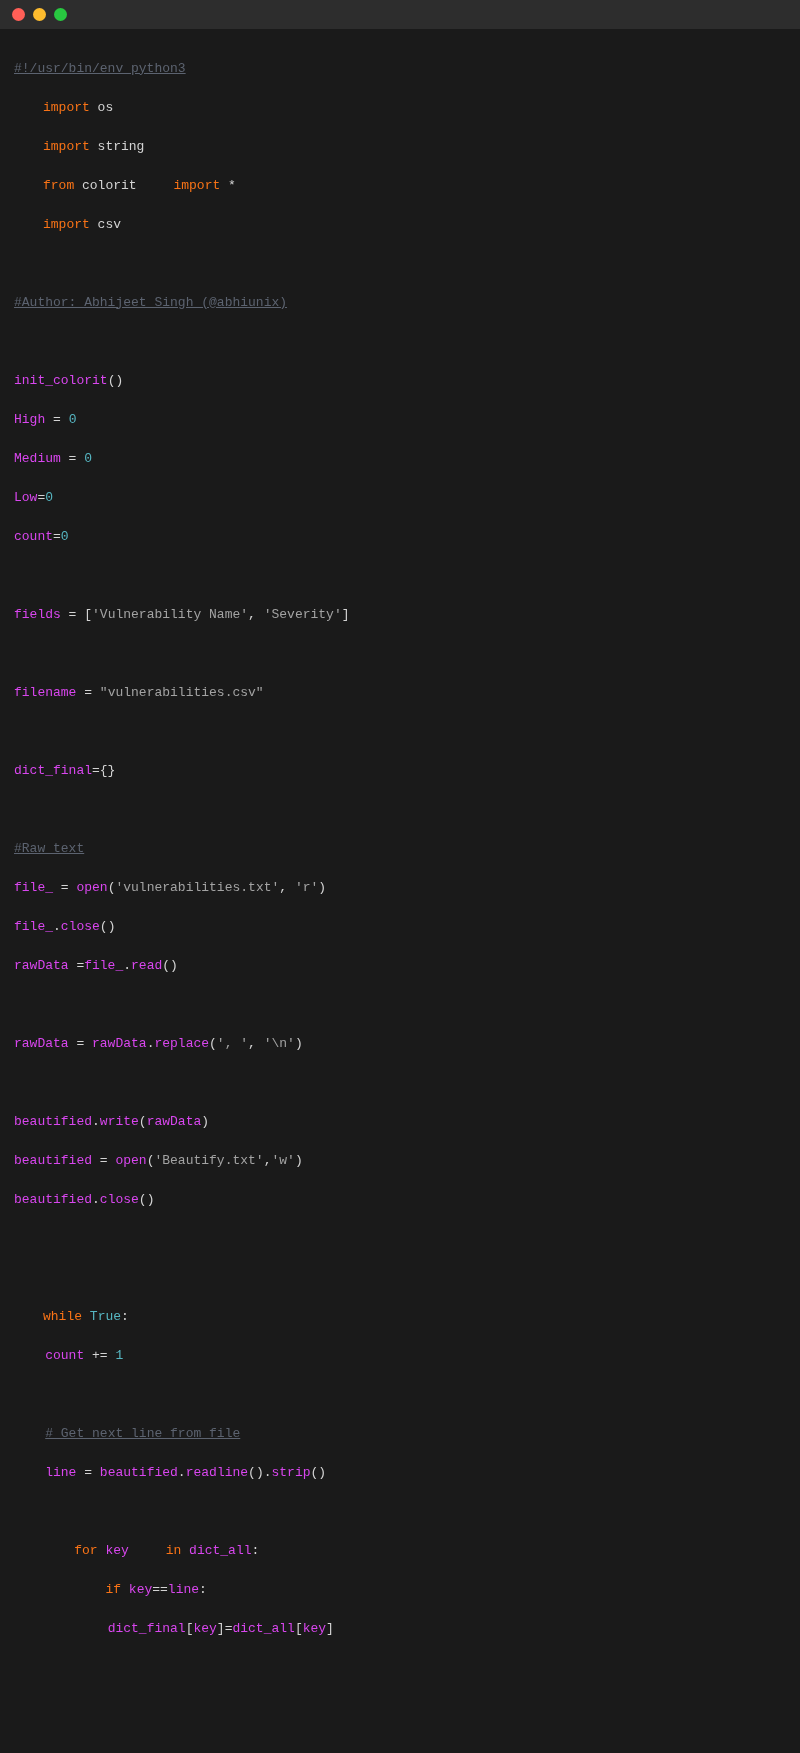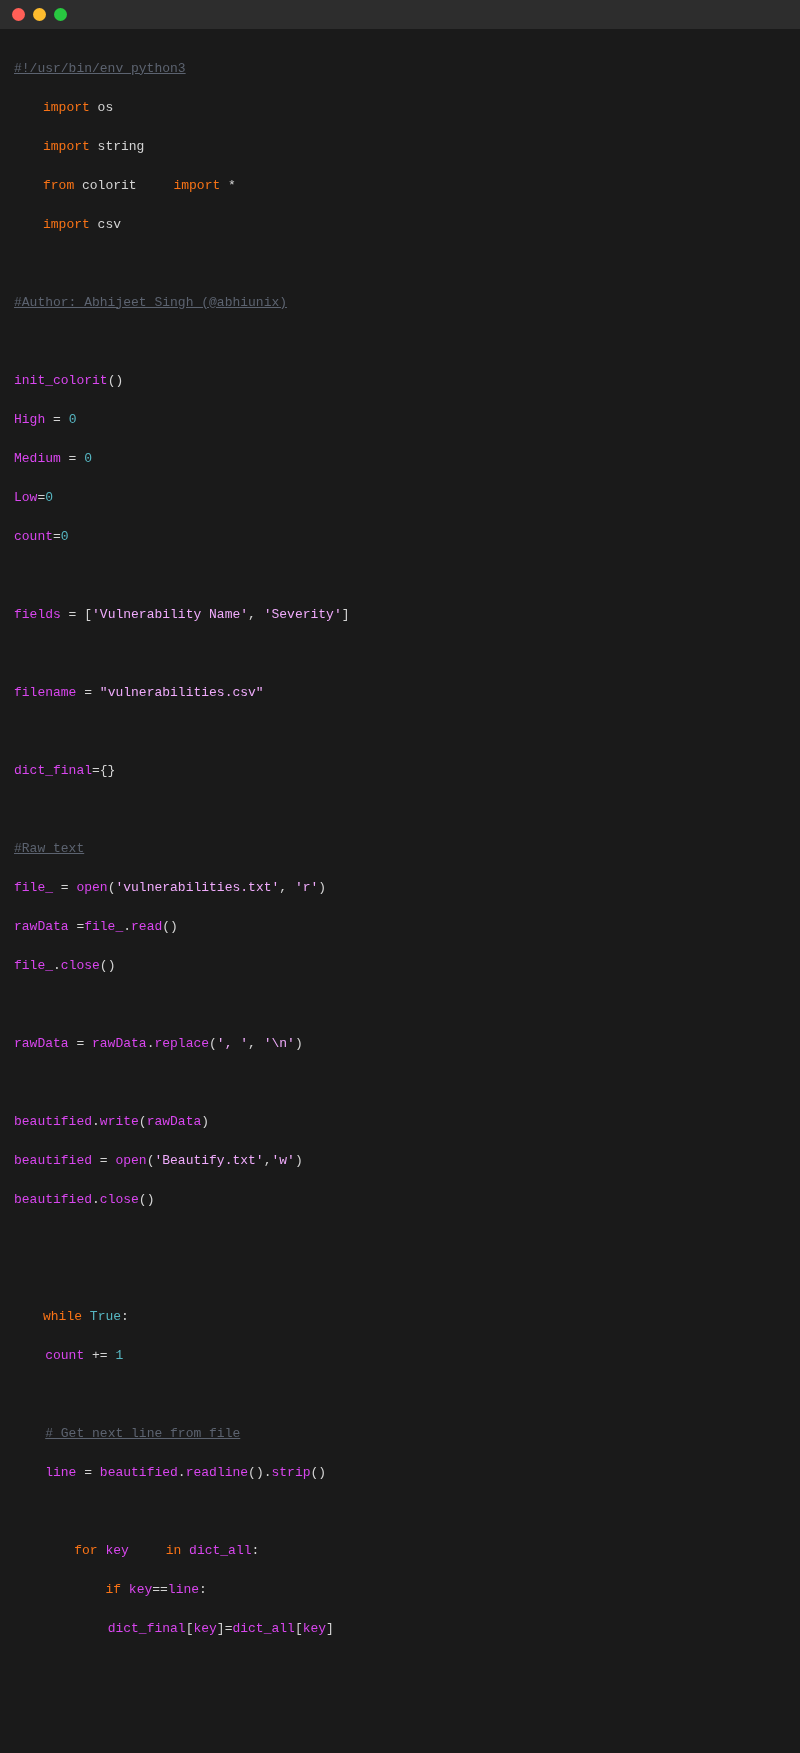--- a/index.html
+++ b/index.html
@@ -48,21 +48,21 @@
       white-space: pre;
     }
 
     .line {
       display: block;
       min-height: 1.5em;
     }
 
     
     .kw-red { color: #f97316; margin-left: 29px; }        
-    .kw-green { color: #f0abfc; }      
+    .kw-green { color: #a3a3a3; }      
     .kw-yellow { color: #d946ef; }     
     .kw-white { color: #d4d4d4; }      
     .kw-comment { color: #5c6370; text-decoration: underline; }
     .kw-cyan { color: #56b6c2; }
   </style>
 </head>
 <body>
 
 <div class="window">
   <div class="title-bar">
@@ -86,22 +86,22 @@
 <span class="line"><span class="kw-yellow">count</span><span class="kw-white">=</span><span class="kw-cyan">0</span></span>
 <span class="line"></span>
 <span class="line"><span class="kw-yellow">fields</span><span class="kw-white"> = [</span><span class="kw-green">'Vulnerability Name'</span><span class="kw-white">, </span><span class="kw-green">'Severity'</span><span class="kw-white">]</span></span>
 <span class="line"></span>
 <span class="line"><span class="kw-yellow">filename</span><span class="kw-white"> = </span><span class="kw-green">"vulnerabilities.csv"</span></span>
 <span class="line"></span>
 <span class="line"><span class="kw-yellow">dict_final</span><span class="kw-white">={}</span></span>
 <span class="line"></span>
 <span class="line"><span class="kw-comment">#Raw text</span></span>
 <span class="line"><span class="kw-yellow">file_</span><span class="kw-white"> = </span><span class="kw-yellow">open</span><span class="kw-white">(</span><span class="kw-green">'vulnerabilities.txt'</span><span class="kw-white">, </span><span class="kw-green">'r'</span><span class="kw-white">)</span></span>
+<span class="line"><span class="kw-yellow">file_</span><span class="kw-white">.</span><span class="kw-yellow">close</span><span class="kw-white">()</span></span>
 <span class="line"><span class="kw-yellow">rawData</span><span class="kw-white"> =</span><span class="kw-yellow">file_</span><span class="kw-white">.</span><span class="kw-yellow">read</span><span class="kw-white">()</span></span>
-<span class="line"><span class="kw-yellow">file_</span><span class="kw-white">.</span><span class="kw-yellow">close</span><span class="kw-white">()</span></span>
 <span class="line"></span>
 <span class="line"><span class="kw-yellow">rawData</span><span class="kw-white"> = </span><span class="kw-yellow">rawData</span><span class="kw-white">.</span><span class="kw-yellow">replace</span><span class="kw-white">(</span><span class="kw-green">', '</span><span class="kw-white">, </span><span class="kw-green">'\n'</span><span class="kw-white">)</span></span>
 <span class="line"></span>
 <span class="line"><span class="kw-yellow">beautified</span><span class="kw-white">.</span><span class="kw-yellow">write</span><span class="kw-white">(</span><span class="kw-yellow">rawData</span><span class="kw-white">)</span></span>
 <span class="line"><span class="kw-yellow">beautified</span><span class="kw-white"> = </span><span class="kw-yellow">open</span><span class="kw-white">(</span><span class="kw-green">'Beautify.txt'</span><span class="kw-white">,</span><span class="kw-green">'w'</span><span class="kw-white">)</span></span>
 <span class="line"><span class="kw-yellow">beautified</span><span class="kw-white">.</span><span class="kw-yellow">close</span><span class="kw-white">()</span></span>
 <span class="line"></span>
 <span class="line"></span>
 <span class="line"><span class="kw-red">while</span><span class="kw-white"> </span><span class="kw-cyan">True</span><span class="kw-white">:</span></span>
 <span class="line"><span class="kw-white">    </span><span class="kw-yellow">count</span><span class="kw-white"> += </span><span class="kw-cyan">1</span></span>

